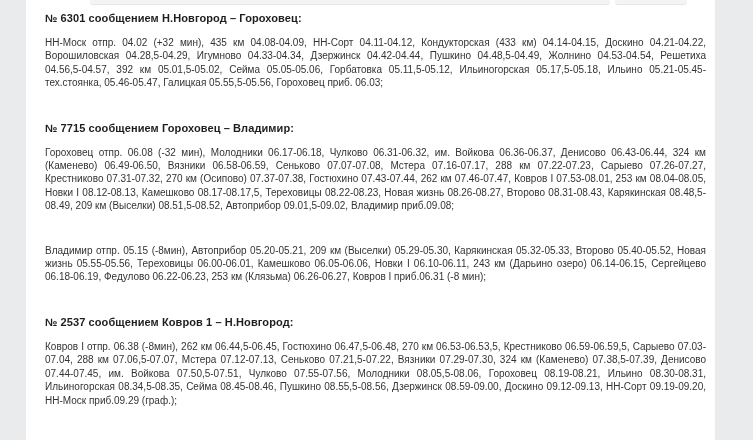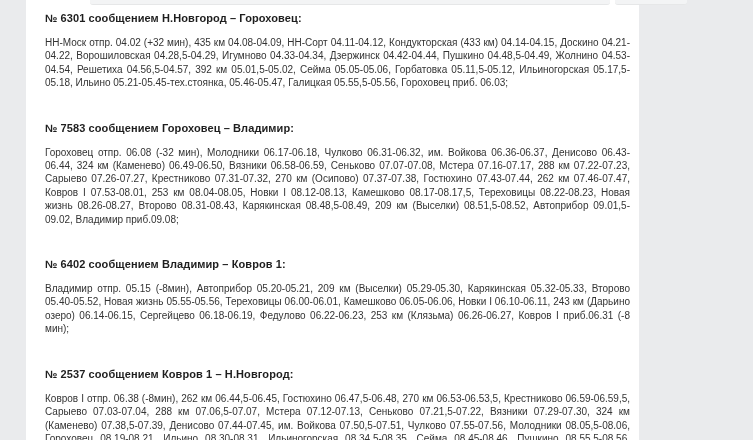--- a/index.html
+++ b/index.html
@@ -8,21 +8,21 @@
     width: 753px;
     height: 440px;
     overflow: hidden;
     background: #eaebed;
     font-family: "Liberation Sans", sans-serif;
   }
   .page {
     position: absolute;
     top: 0;
     left: 26px;
-    width: 613px;
+    width: 689px;
     height: 440px;
     background: #ffffff;
     box-sizing: border-box;
     padding: 7px 9px 0 19px;
   }
   .cutoff-band {
     position: absolute;
     top: 0;
     height: 4px;
     background: #f3f4f5;
@@ -57,26 +57,25 @@
 
   <div class="cutoff-band seg1"></div>
   <div class="cutoff-band seg2"></div>
 
   <section class="train-section first">
     <h3 class="train-heading">№ 6301 сообщением Н.Новгород – Гороховец:</h3>
     <p class="train-body">НН-Моск отпр. 04.02 (+32 мин), 435 км 04.08-04.09, НН-Сорт 04.11-04.12, Кондукторская (433 км) 04.14-04.15, Доскино 04.21-04.22, Ворошиловская 04.28,5-04.29, Игумново 04.33-04.34, Дзержинск 04.42-04.44, Пушкино 04.48,5-04.49, Жолнино 04.53-04.54, Решетиха 04.56,5-04.57, 392 км 05.01,5-05.02, Сейма 05.05-05.06, Горбатовка 05.11,5-05.12, Ильиногорская 05.17,5-05.18, Ильино 05.21-05.45-тех.стоянка, 05.46-05.47, Галицкая 05.55,5-05.56, Гороховец приб. 06.03;</p>
   </section>
 
   <section class="train-section">
-    <h3 class="train-heading">№ 7583 сообщением Гороховец – Владимир:</h3>
+    <h3 class="train-heading">№ 7715 сообщением Гороховец – Владимир:</h3>
     <p class="train-body">Гороховец отпр. 06.08 (-32 мин), Молодники 06.17-06.18, Чулково 06.31-06.32, им. Войкова 06.36-06.37, Денисово 06.43-06.44, 324 км (Каменево) 06.49-06.50, Вязники 06.58-06.59, Сеньково 07.07-07.08, Мстера 07.16-07.17, 288 км 07.22-07.23, Сарыево 07.26-07.27, Крестниково 07.31-07.32, 270 км (Осипово) 07.37-07.38, Гостюхино 07.43-07.44, 262 км 07.46-07.47, Ковров I 07.53-08.01, 253 км 08.04-08.05, Новки I 08.12-08.13, Камешково 08.17-08.17,5, Тереховицы 08.22-08.23, Новая жизнь 08.26-08.27, Второво 08.31-08.43, Карякинская 08.48,5-08.49, 209 км (Выселки) 08.51,5-08.52, Автоприбор 09.01,5-09.02, Владимир приб.09.08;</p>
   </section>
 
   <section class="train-section">
-    <h3 class="train-heading">№ 6402 сообщением Владимир – Ковров 1:</h3>
     <p class="train-body">Владимир отпр. 05.15 (-8мин), Автоприбор 05.20-05.21, 209 км (Выселки) 05.29-05.30, Карякинская 05.32-05.33, Второво 05.40-05.52, Новая жизнь 05.55-05.56, Тереховицы 06.00-06.01, Камешково 06.05-06.06, Новки I 06.10-06.11, 243 км (Дарьино озеро) 06.14-06.15, Сергейцево 06.18-06.19, Федулово 06.22-06.23, 253 км (Клязьма) 06.26-06.27, Ковров I приб.06.31 (-8 мин);</p>
   </section>
 
   <section class="train-section">
     <h3 class="train-heading">№ 2537 сообщением Ковров 1 – Н.Новгород:</h3>
     <p class="train-body">Ковров I отпр. 06.38 (-8мин), 262 км 06.44,5-06.45, Гостюхино 06.47,5-06.48, 270 км 06.53-06.53,5, Крестниково 06.59-06.59,5, Сарыево 07.03-07.04, 288 км 07.06,5-07.07, Мстера 07.12-07.13, Сеньково 07.21,5-07.22, Вязники 07.29-07.30, 324 км (Каменево) 07.38,5-07.39, Денисово 07.44-07.45, им. Войкова 07.50,5-07.51, Чулково 07.55-07.56, Молодники 08.05,5-08.06, Гороховец 08.19-08.21, Ильино 08.30-08.31, Ильиногорская 08.34,5-08.35, Сейма 08.45-08.46, Пушкино 08.55,5-08.56, Дзержинск 08.59-09.00, Доскино 09.12-09.13, НН-Сорт 09.19-09.20, НН-Моск приб.09.29 (граф.);</p>
   </section>
 
 </div>
 

